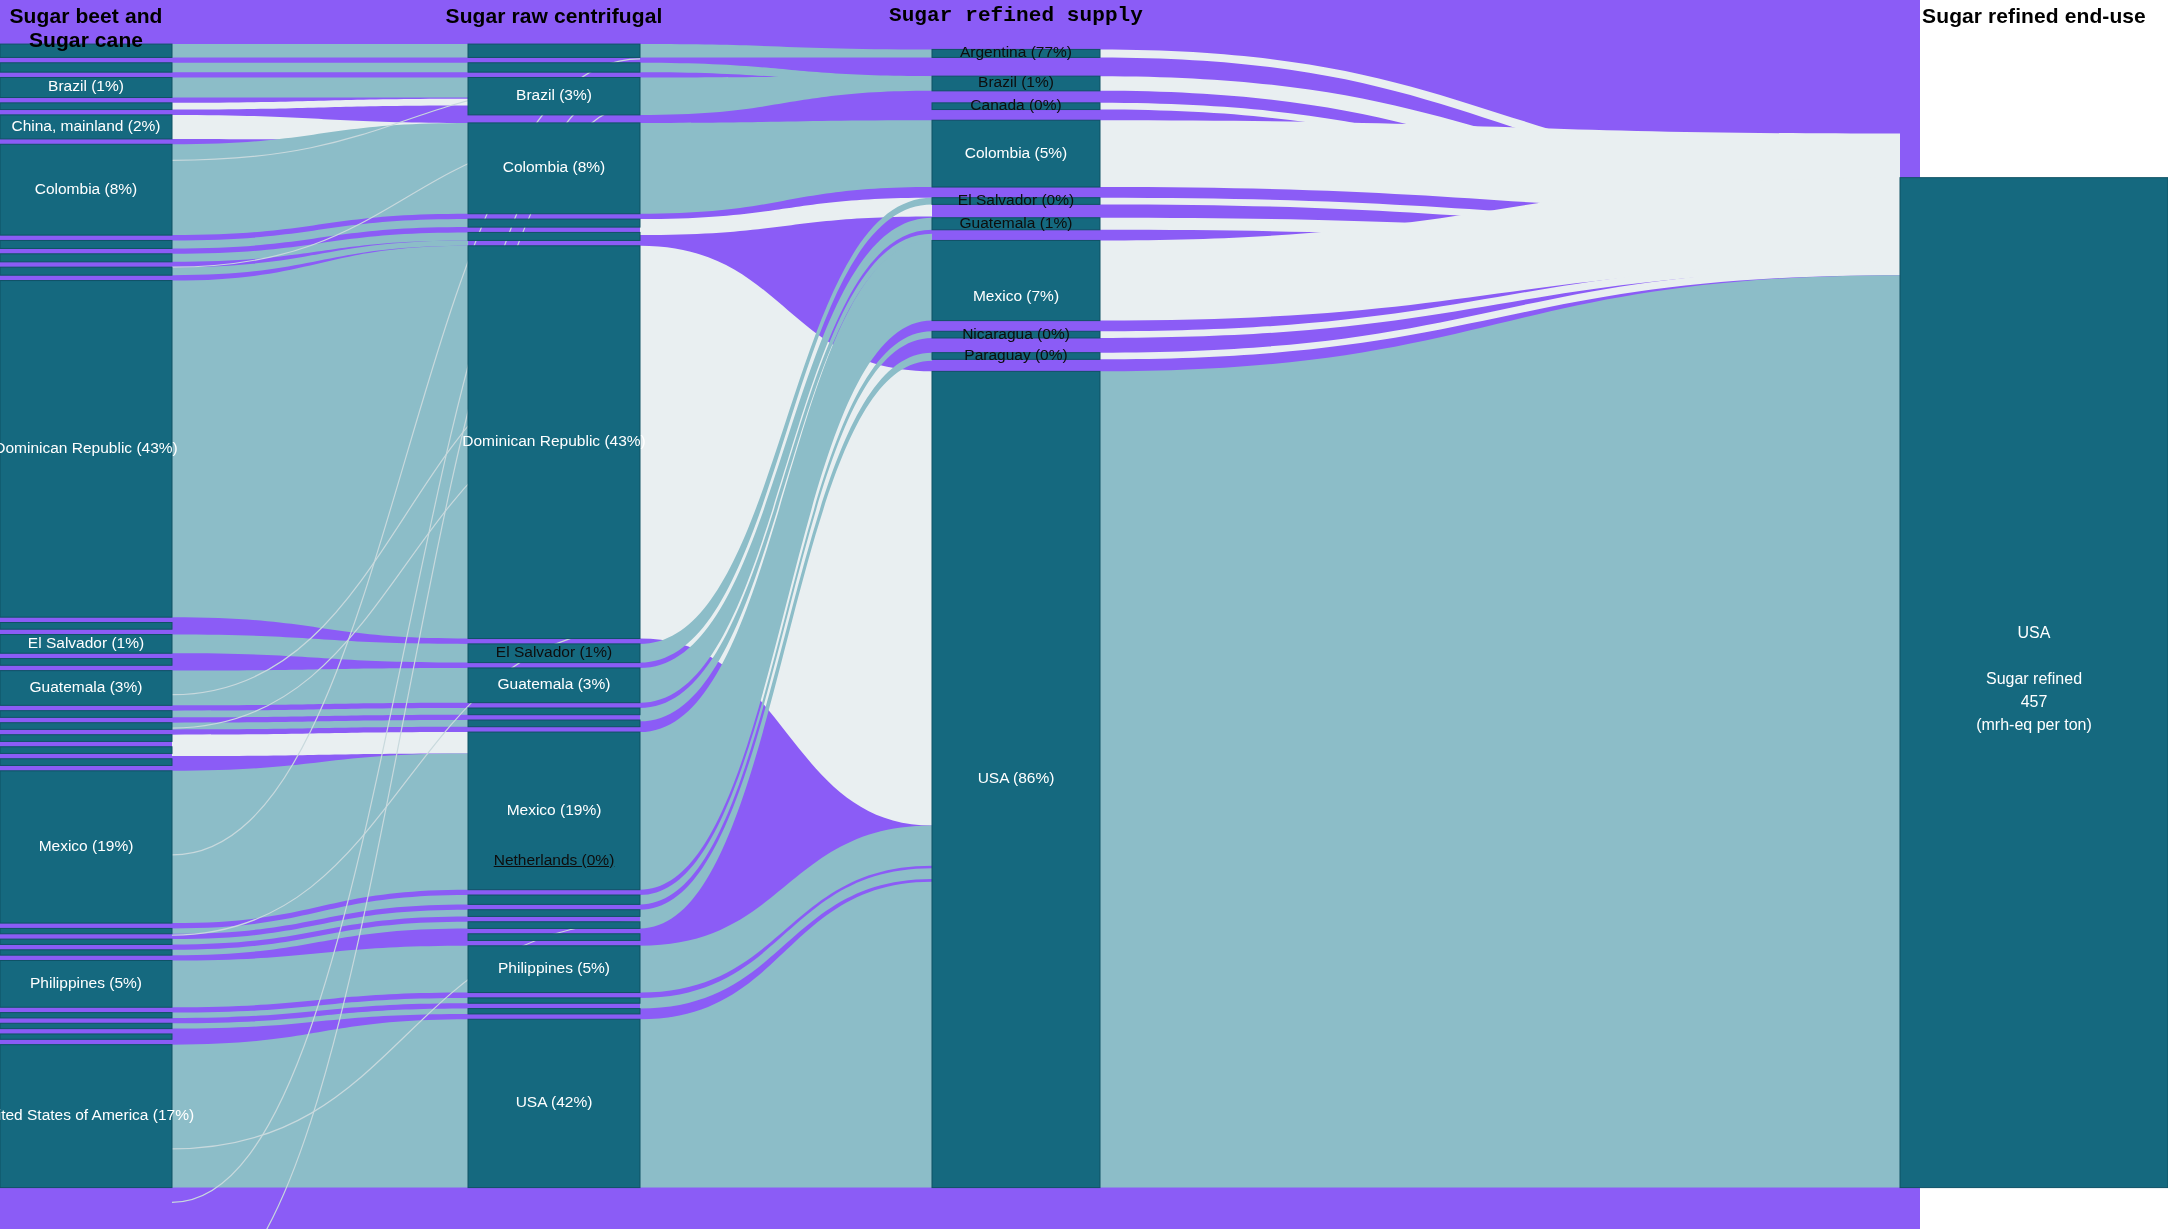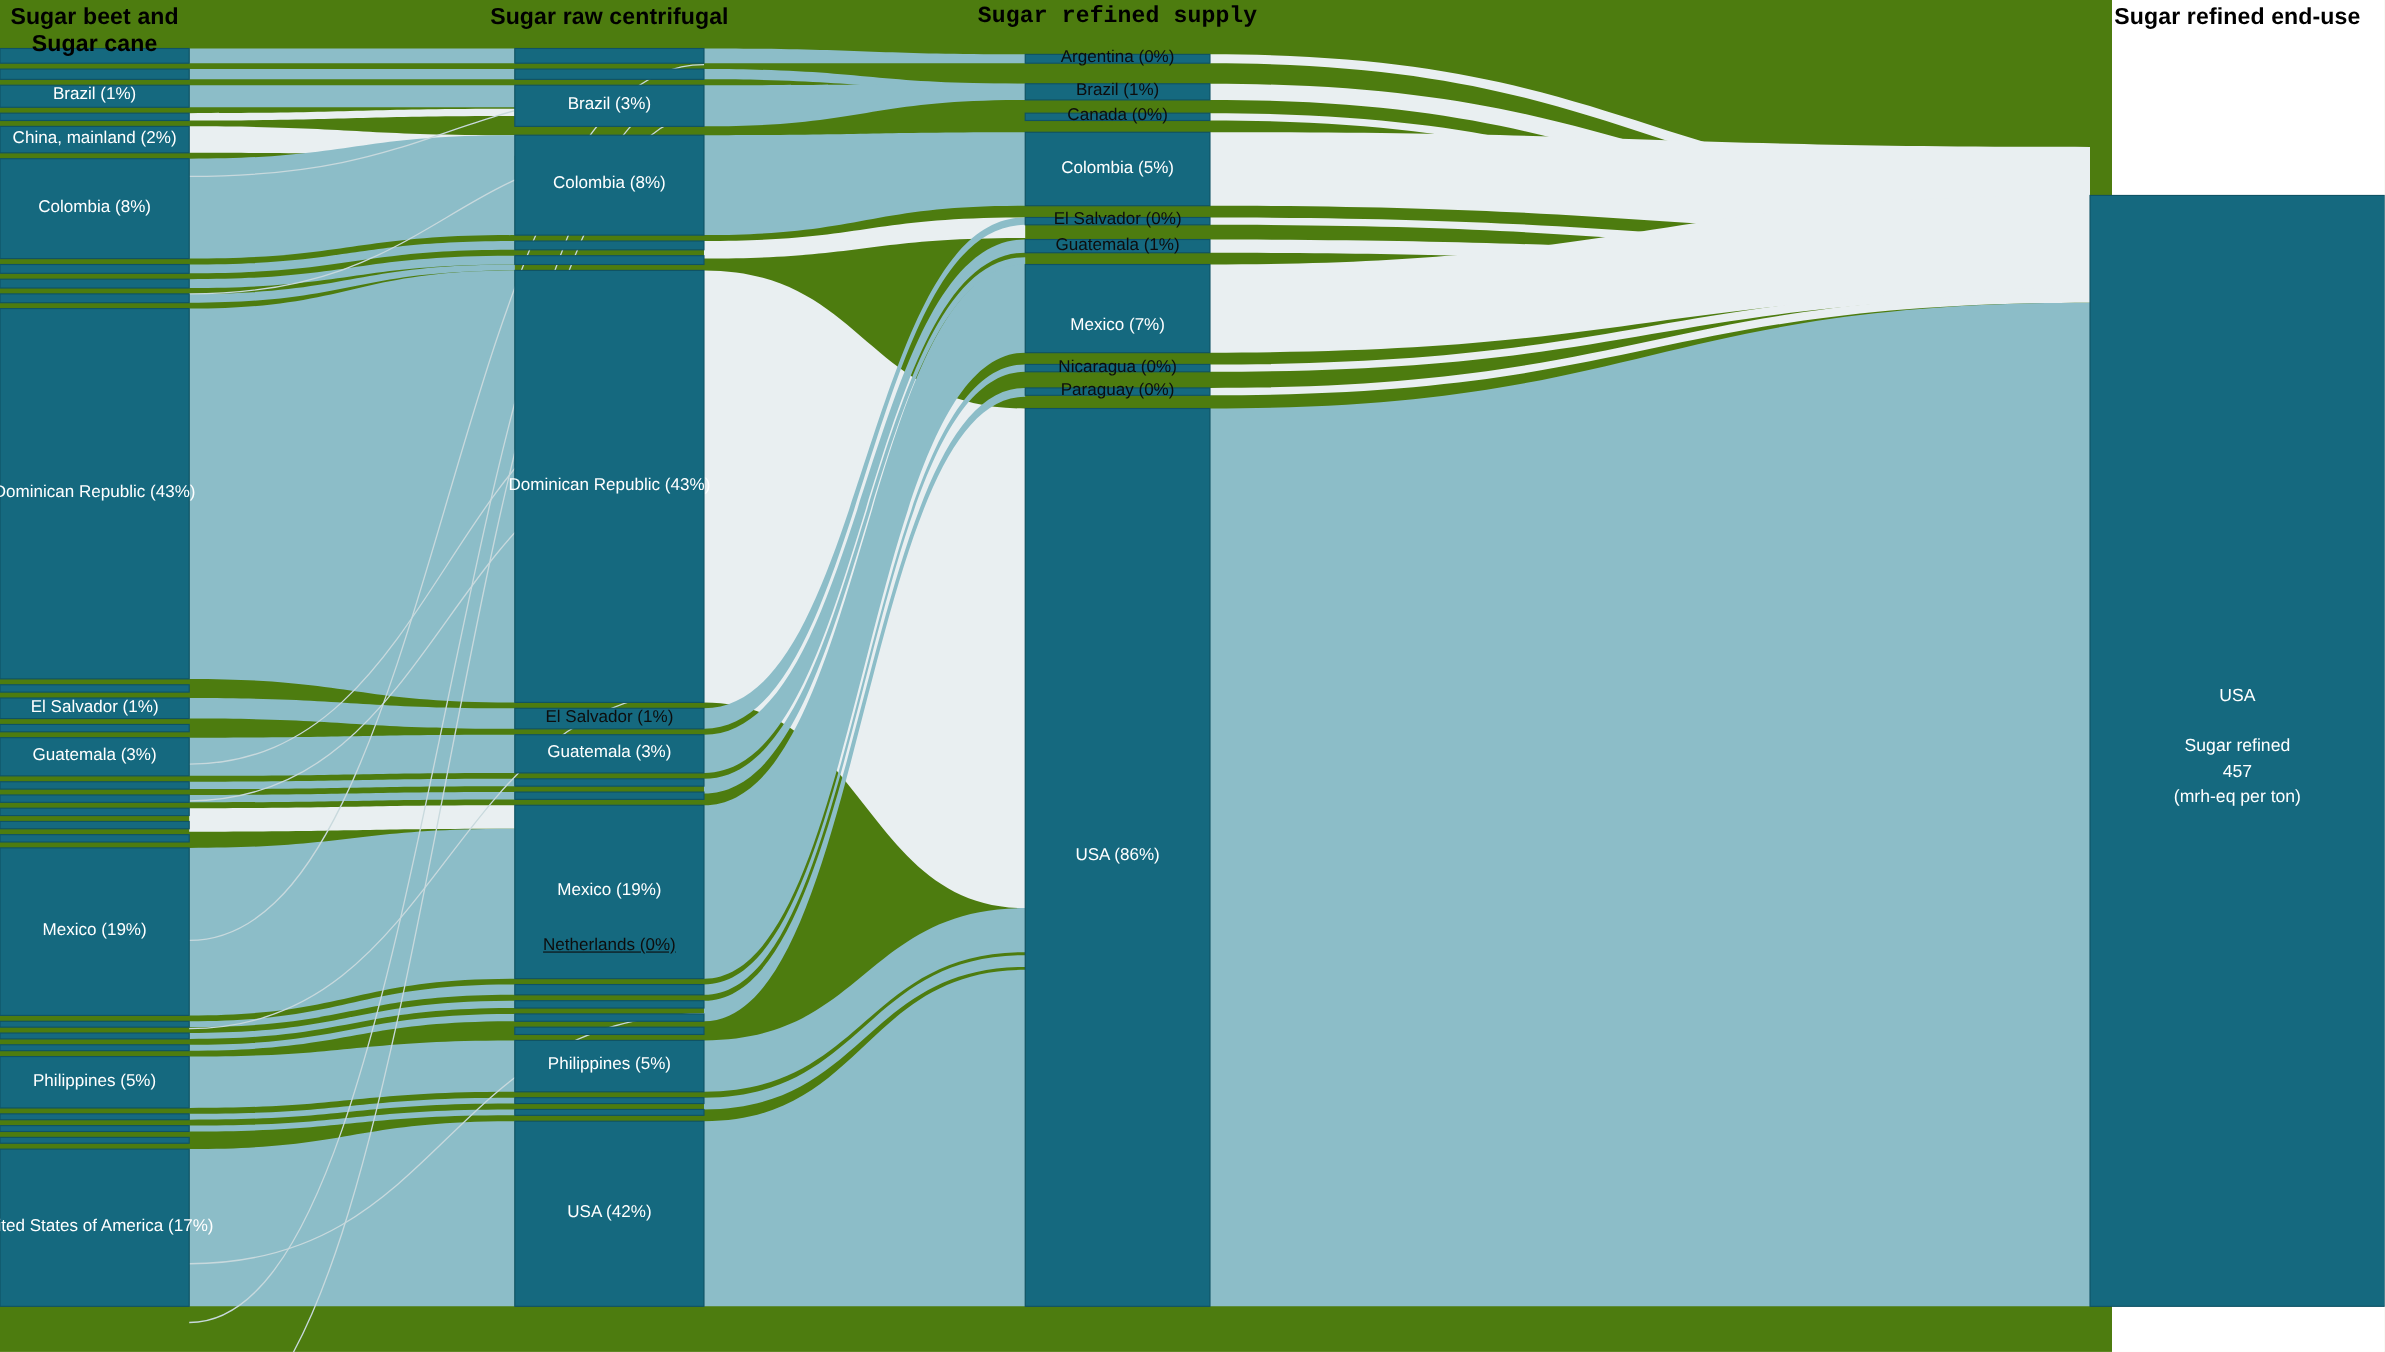--- a/index.html
+++ b/index.html
@@ -2,21 +2,21 @@
 <html><head>
 <meta charset="utf-8">
 <title>Sankey — Sugar supply chain</title>
 <style>
   html,body{margin:0;padding:0;background:#ffffff;}
   body{
     width:2168px;height:1229px;overflow:hidden;
     font-family:"Liberation Sans","DejaVu Sans",sans-serif;
     -webkit-font-smoothing:antialiased;
   }
-  #sankey-root{position:relative;width:1920px;height:1229px;background:#4d7c0f;}
+  #sankey-root{position:relative;width:1920px;height:1229px;background:#8b5cf6;}
   svg#sankey-svg{position:absolute;left:0;top:0;width:2168px;height:1229px;display:block;}
   .col-header{
     position:absolute;text-align:center;font-weight:bold;
     font-size:21px;color:#000;line-height:1.15;
     letter-spacing:.1px;white-space:pre-line;
   }
   .node-label{
     position:absolute;text-align:center;font-size:15.5px;color:#ffffff;
     white-space:nowrap;pointer-events:none;line-height:1.1;
   }
@@ -172,21 +172,21 @@
       <div class="node-label" style="left: -214px; width: 600px; top: 1106.12px;">United States of America (17%)</div>
       <div class="node-label" style="left: 254px; width: 600px; top: 86.1826px;">Brazil (3%)</div>
       <div class="node-label" style="left: 254px; width: 600px; top: 158.32px;">Colombia (8%)</div>
       <div class="node-label" style="left: 254px; width: 600px; top: 432.173px;">Dominican Republic (43%)</div>
       <div class="node-label dark" style="left: 254px; width: 600px; top: 643.24px;">El Salvador (1%)</div>
       <div class="node-label" style="left: 254px; width: 600px; top: 675.301px;">Guatemala (3%)</div>
       <div class="node-label" style="left: 254px; width: 600px; top: 800.873px;">Mexico (19%)</div>
       <div class="node-label dark" style="left: 254px; width: 600px; top: 851px; text-decoration: underline;">Netherlands (0%)</div>
       <div class="node-label" style="left: 254px; width: 600px; top: 959.173px;">Philippines (5%)</div>
       <div class="node-label" style="left: 254px; width: 600px; top: 1093.43px;">USA (42%)</div>
-      <div class="node-label dark" style="left: 716px; width: 600px; top: 43.4348px;">Argentina (0%)</div>
+      <div class="node-label dark" style="left: 716px; width: 600px; top: 43.4348px;">Argentina (77%)</div>
       <div class="node-label dark" style="left: 716px; width: 600px; top: 73.4918px;">Brazil (1%)</div>
       <div class="node-label dark" style="left: 716px; width: 600px; top: 96.2016px;">Canada (0%)</div>
       <div class="node-label" style="left: 716px; width: 600px; top: 143.625px;">Colombia (5%)</div>
       <div class="node-label dark" style="left: 716px; width: 600px; top: 191.048px;">El Salvador (0%)</div>
       <div class="node-label dark" style="left: 716px; width: 600px; top: 213.758px;">Guatemala (1%)</div>
       <div class="node-label" style="left: 716px; width: 600px; top: 287px;">Mexico (7%)</div>
       <div class="node-label dark" style="left: 716px; width: 600px; top: 324.635px;">Nicaragua (0%)</div>
       <div class="node-label dark" style="left: 716px; width: 600px; top: 346.009px;">Paraguay (0%)</div>
       <div class="node-label" style="left: 716px; width: 600px; top: 769.48px;">USA (86%)</div>
       <div class="final-label" style="left: 1734px; width: 600px; top: 620.629px;">USA

